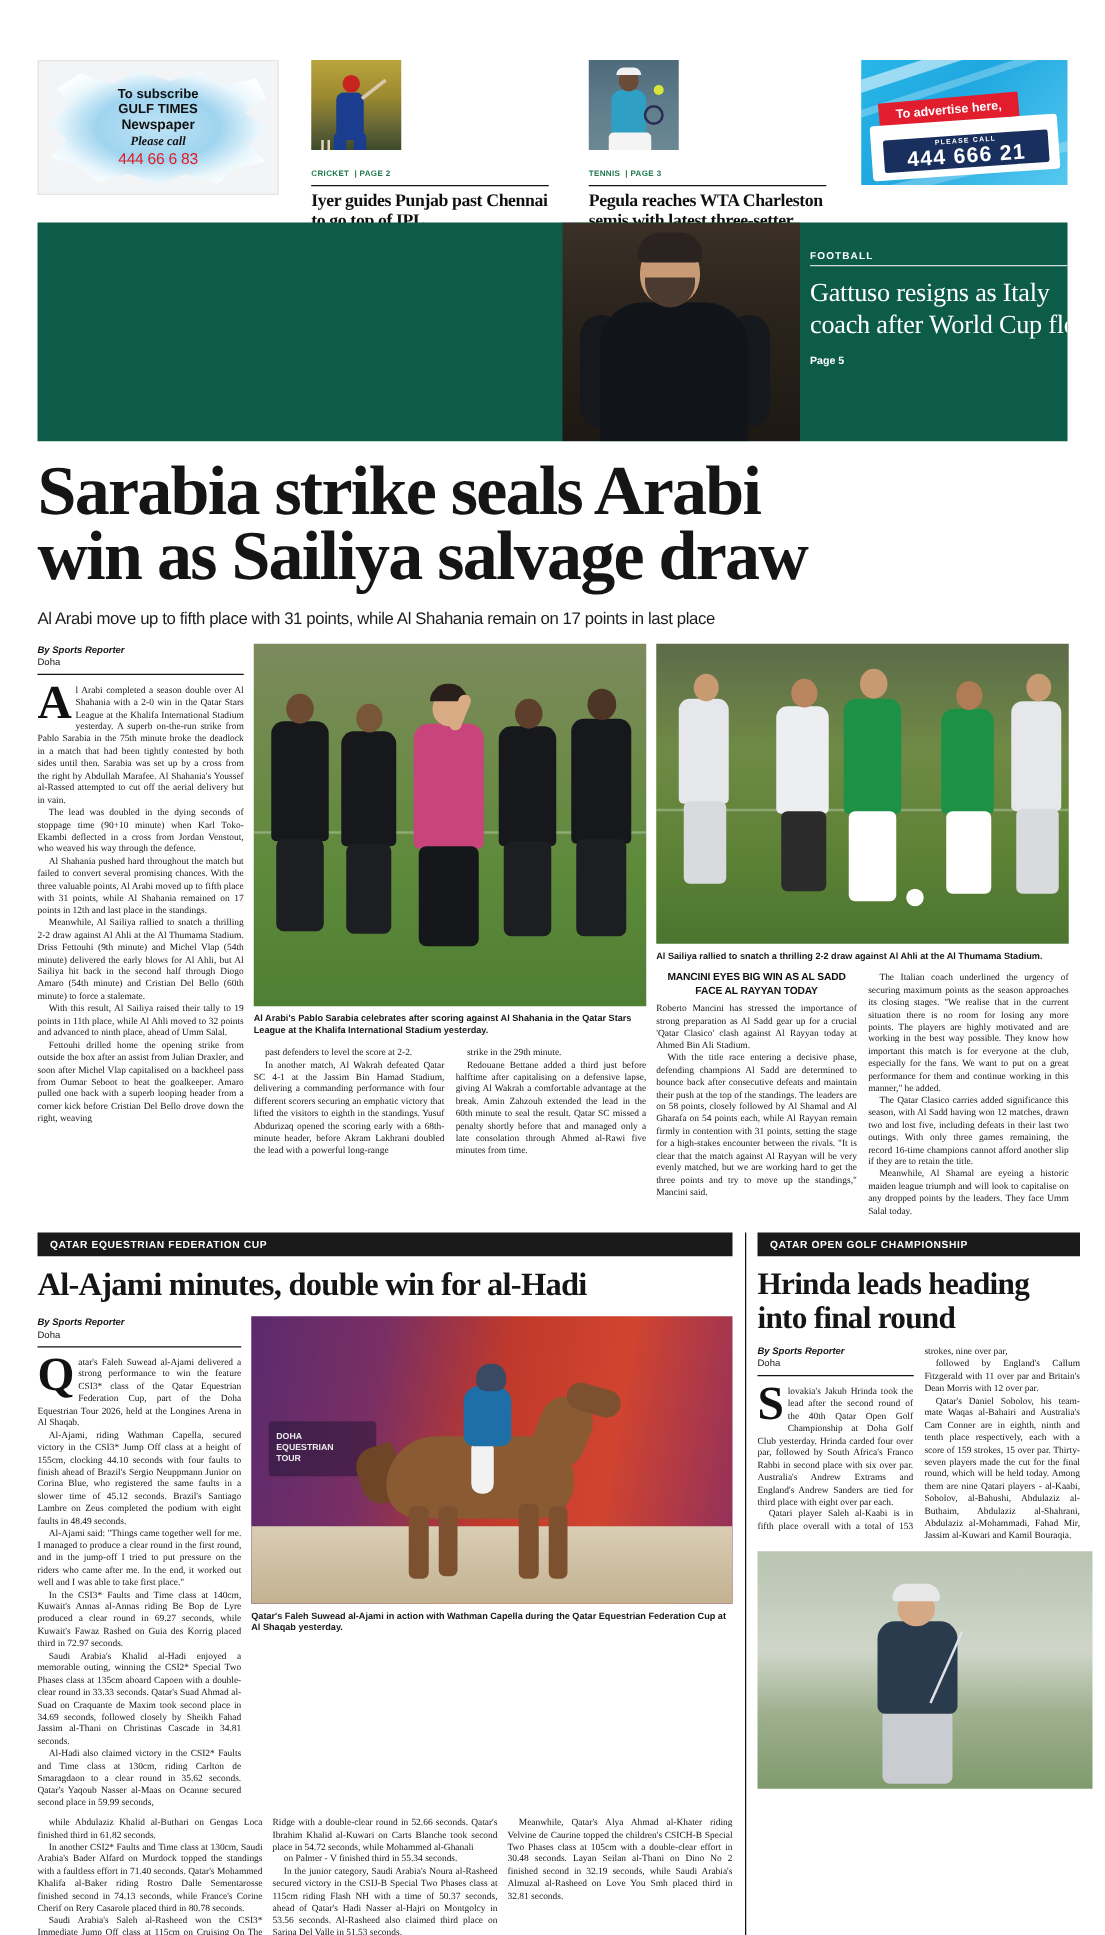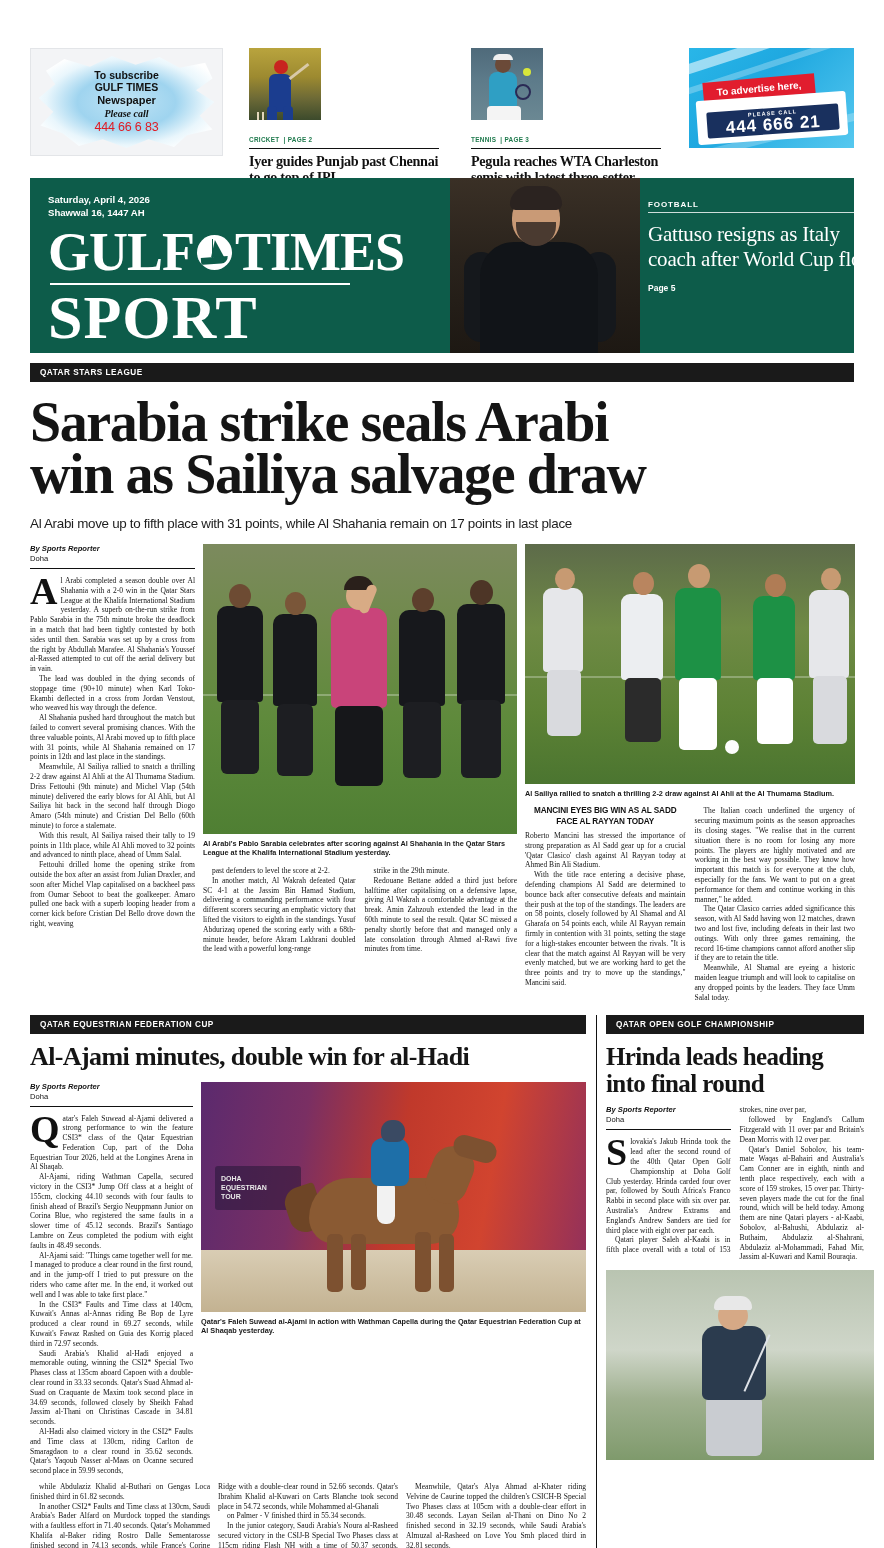--- a/index.html
+++ b/index.html
@@ -290,46 +290,28 @@
   <div class="masthead">
     <div class="mh-photo">
       <div class="coach-arm-l"></div>
       <div class="coach-arm-r"></div>
       <div class="coach-body"></div>
       <div class="coach-head"></div>
       <div class="coach-hair"></div>
       <div class="coach-beard"></div>
     </div>
 
-    <div class="mh-left">
-      <div class="mh-date">Saturday, April 4, 2026</div>
-      <div class="mh-date">Shawwal 16, 1447 AH</div>
-      <div class="mh-logo">
-        <span class="mh-gulf">GULF</span>
-        <span class="mh-badge">
-          <span class="dhow-mast"></span>
-          <span class="dhow-sail"></span>
-          <span class="dhow-hull"></span>
-        </span>
-        <span class="mh-times">TIMES</span>
-      </div>
-      <div class="mh-rule"></div>
-      <div class="mh-sport">SPORT</div>
-    </div>
 
     <div class="mh-right">
       <div class="mh-kicker">FOOTBALL</div>
       <div class="mh-head">Gattuso resigns as Italy coach after World Cup flop</div>
       <div class="mh-page">Page 5</div>
     </div>
   </div>
 
-  <div class="sect-bar" style="margin-top:10px;">
-    <span>QATAR STARS LEAGUE</span>
-  </div>
 
   <div class="lead-head">Sarabia strike seals Arabi</div>
   <div class="lead-head" style="margin-top:-4px;">win as Sailiya salvage draw</div>
   <div class="lead-sub">Al Arabi move up to fifth place with 31 points, while Al Shahania remain on 17 points in last place</div>
 
   <div class="lead-grid">
 
     <div class="col-narrow">
       <div class="byline">By Sports Reporter</div>
       <div class="byline-city">Doha</div>

